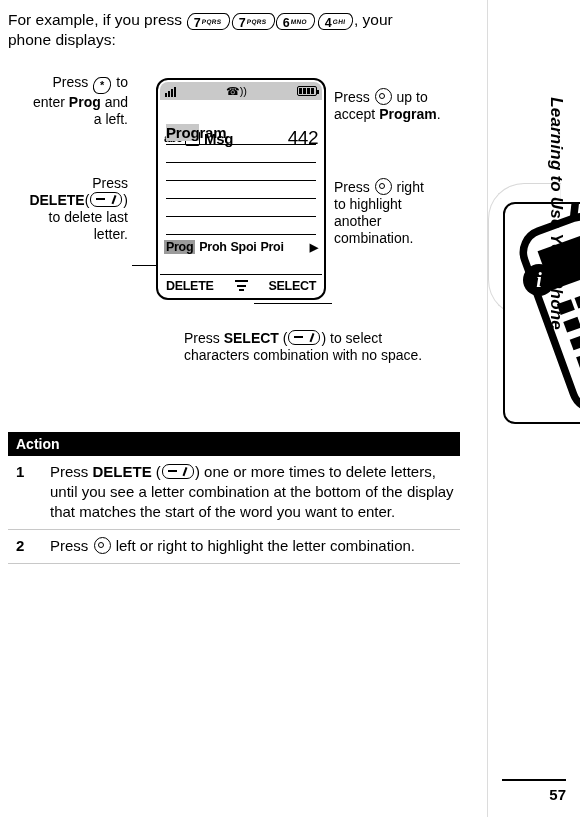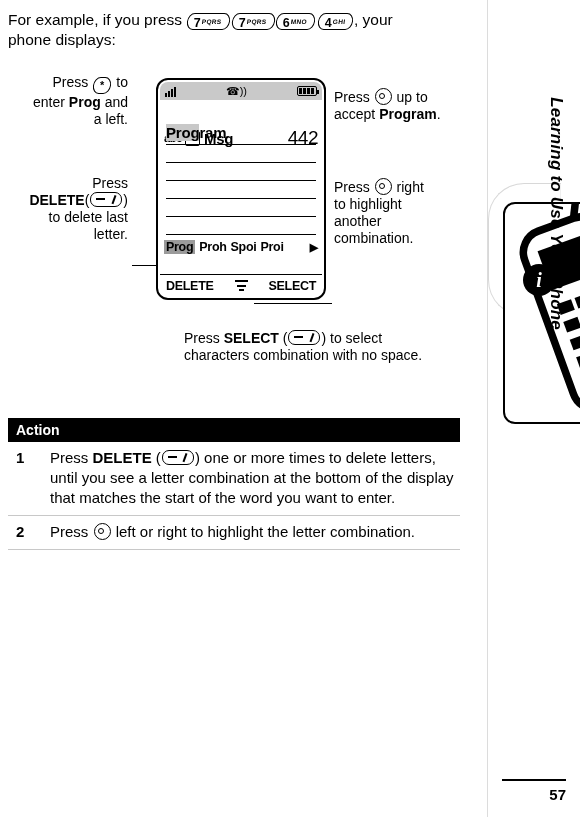--- a/index.html
+++ b/index.html
@@ -234,21 +234,21 @@
   
   .ln{position:absolute;background:#000;height:1px;}
   .lnv{position:absolute;background:#000;width:1px;}
 
   
   .lower{position:absolute;left:4px;top:404px;width:452px;}
   h3.sec{
     font-size:16px;font-style:italic;font-weight:bold;margin:16px 0 10px 0;
   }
   .tbl{
-    width:452px;border-collapse:collapse;margin-top:14px;
+    width:452px;border-collapse:collapse;margin-top:28px;
   }
   .tbl th{
     background:#000;color:#fff;text-align:left;
     font-size:14px;font-weight:bold;padding:4px 8px;
   }
   .tbl td{
     border-bottom:1px solid #c8c8c8;
     padding:6px 6px 7px 6px;
     font-size:15px;line-height:20px;vertical-align:top;
   }

